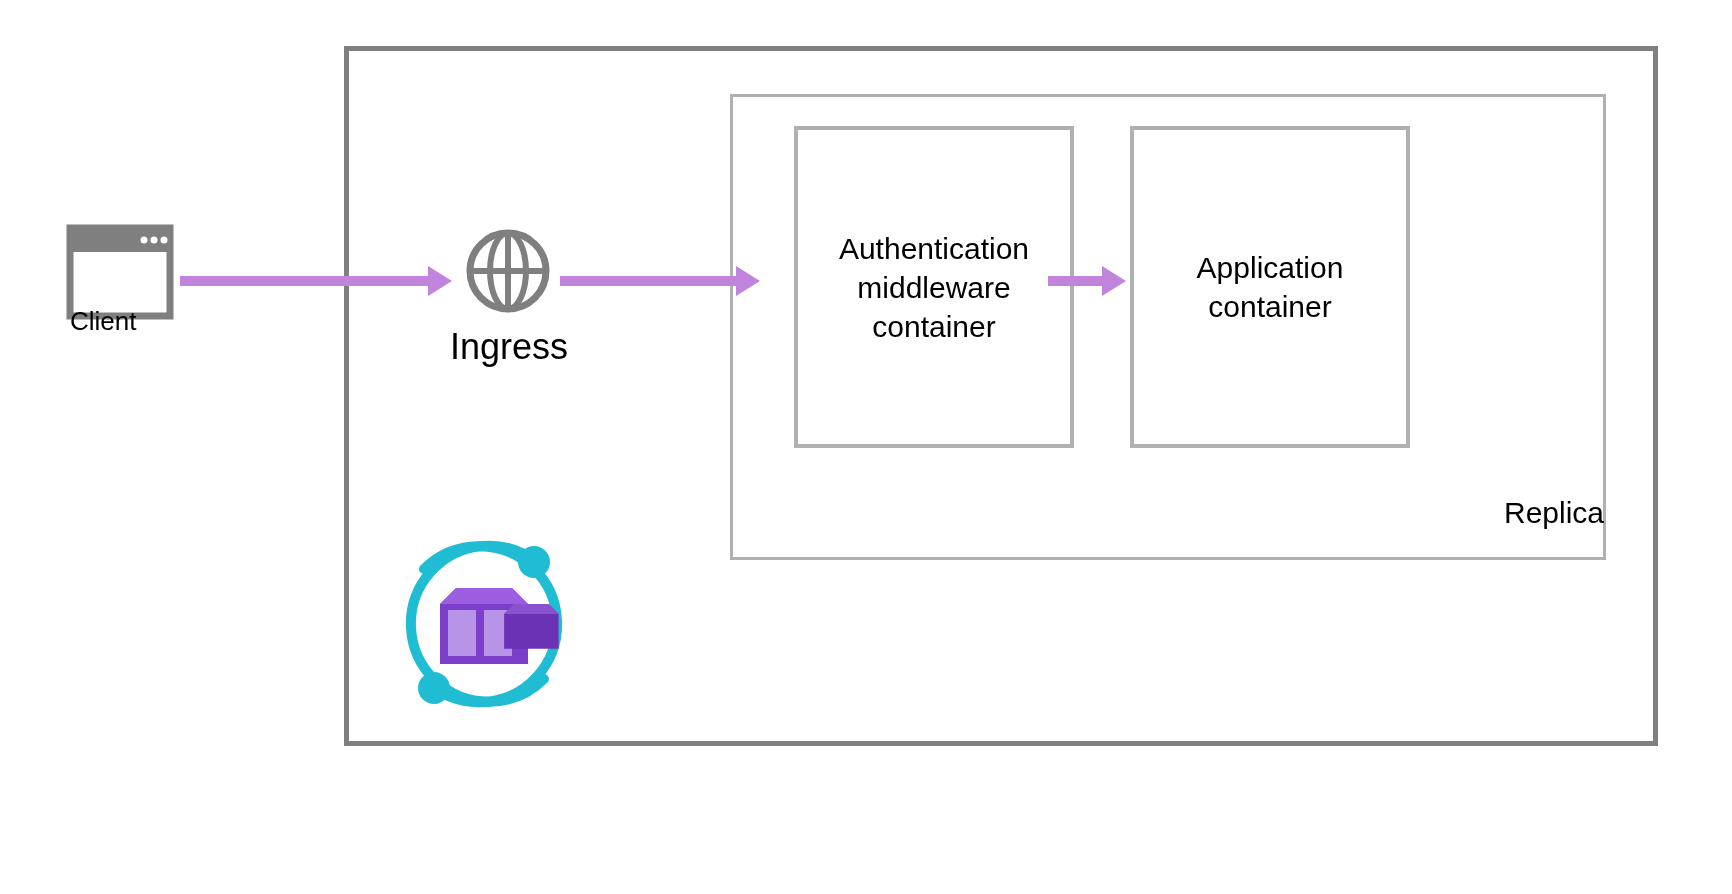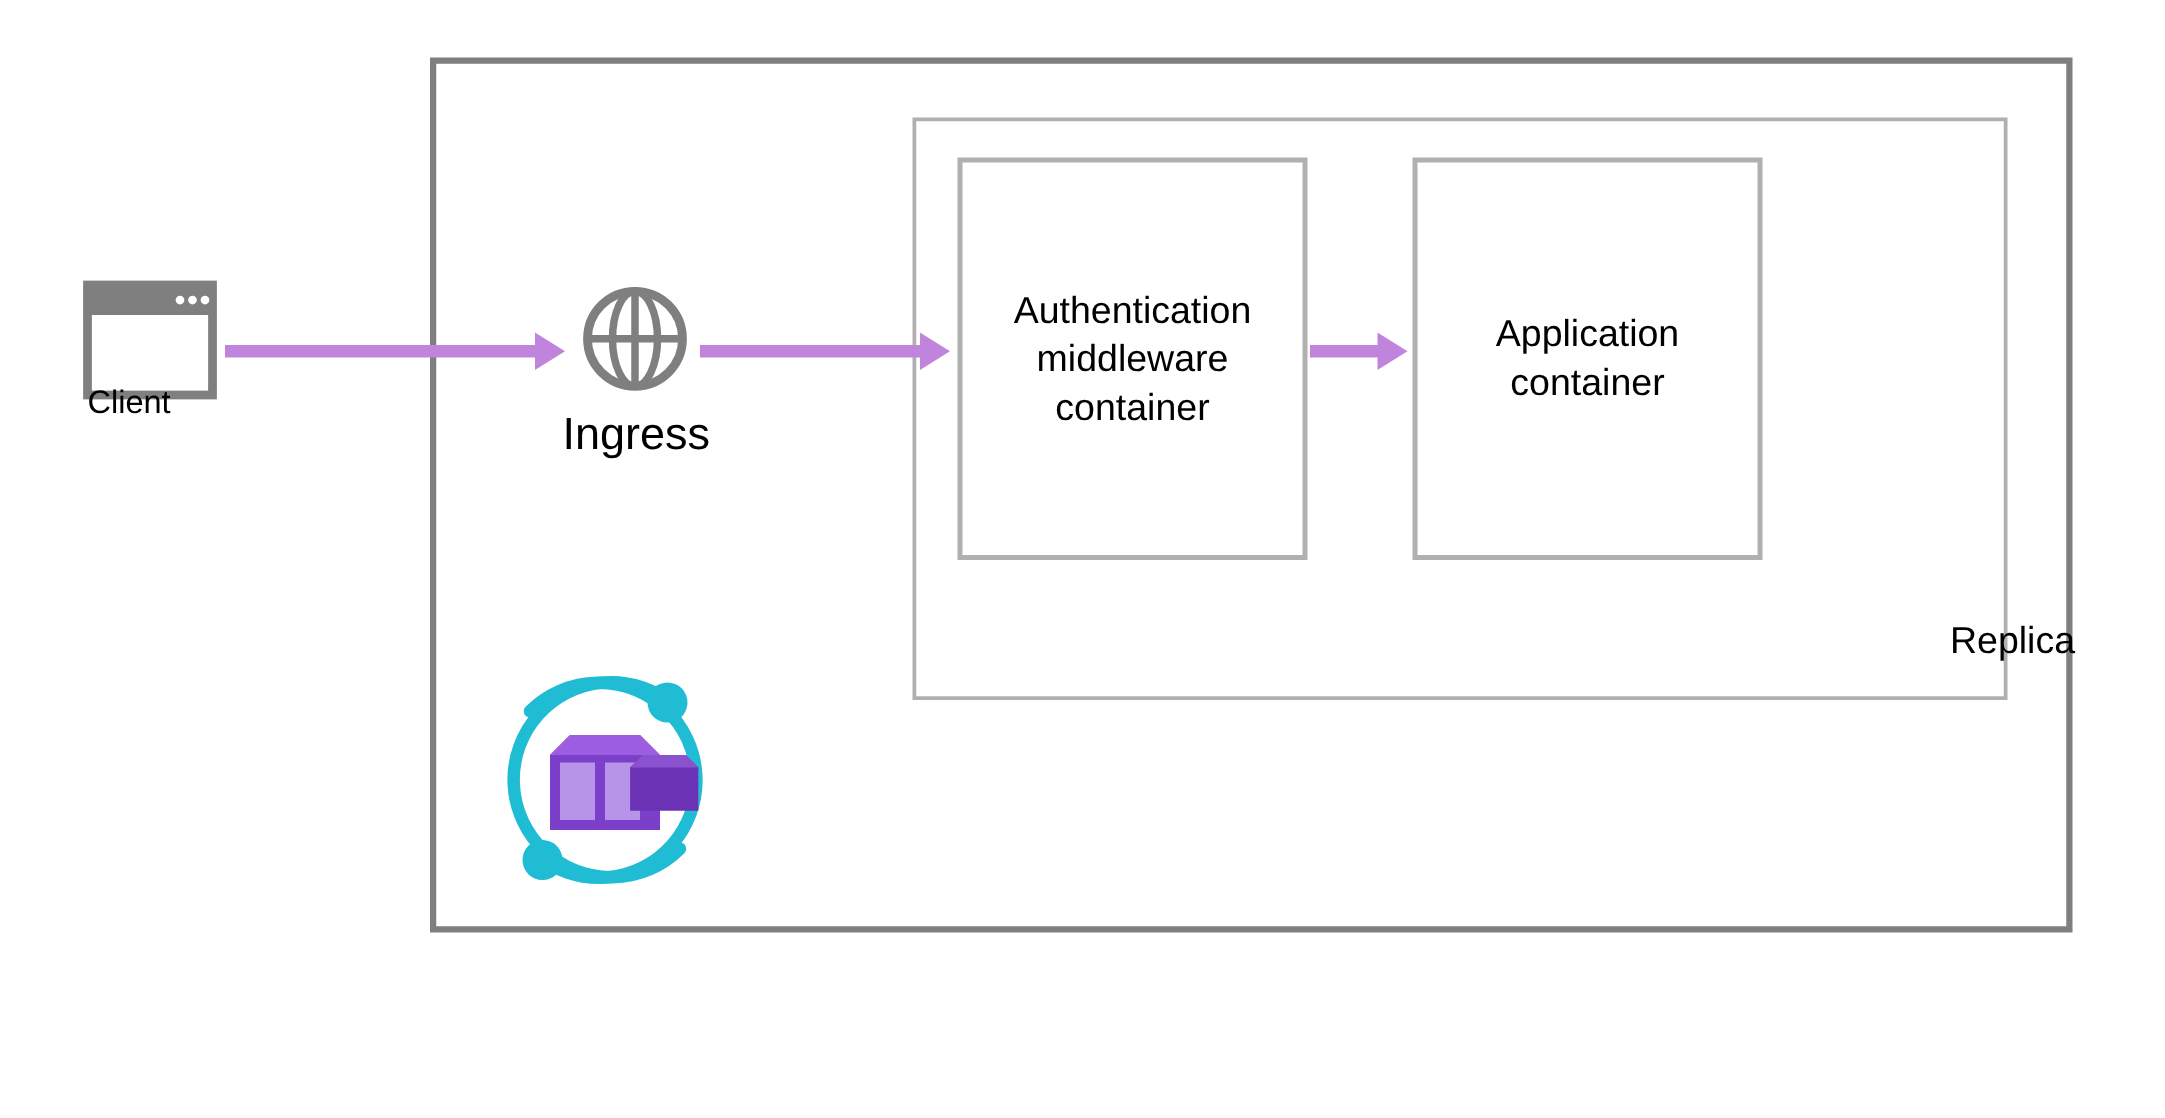--- a/index.html
+++ b/index.html
@@ -32,27 +32,27 @@
     position: absolute;
     left: 730px;
     top: 94px;
     width: 876px;
     height: 466px;
     border: 3px solid #b0b0b0;
     background: #fff;
   }
   .replica-label {
     position: absolute;
-    left: 1560px;
+    left: 1504px;
     top: 496px;
     font-size: 30px;
   }
   .auth-box {
     position: absolute;
-    left: 766px;
+    left: 794px;
     top: 126px;
     width: 280px;
     height: 322px;
     border: 4px solid #b0b0b0;
     background: #fff;
     display: flex;
     align-items: center;
     justify-content: center;
     text-align: center;
     padding: 36px;

